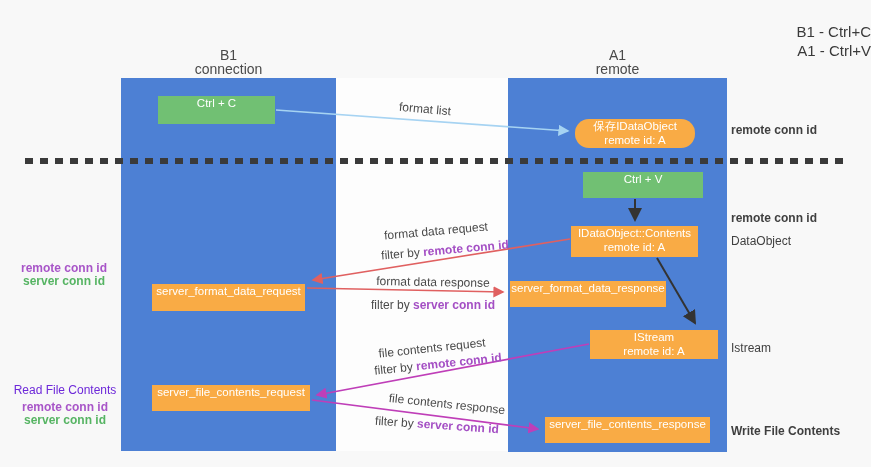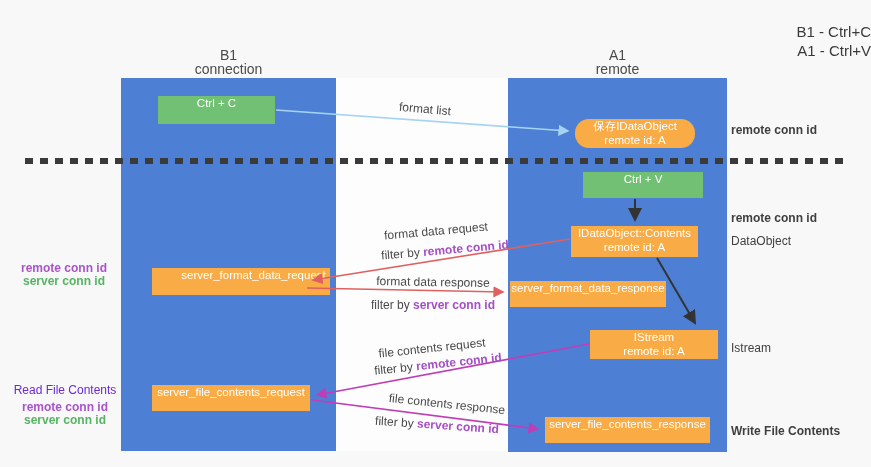--- a/index.html
+++ b/index.html
@@ -70,21 +70,21 @@
     <span>Ctrl + V</span>
   </div>
 
   <div class="node orange" style="left:571px;top:226px;width:127px;height:31px;">
     <span>
       <span>IDataObject::Contents</span><br>
       <span>remote id: A</span>
     </span>
   </div>
 
-  <div class="node orange" style="left:152px;top:268px;width:153px;height:27px;padding-left:25px;">
+  <div class="node orange" style="left:152px;top:284px;width:153px;height:27px;">
     <span>server_format_data_request</span>
   </div>
 
   <div class="node orange" style="left:510px;top:281px;width:156px;height:26px;">
     <span>server_format_data_response</span>
   </div>
 
   <div class="node orange" style="left:590px;top:330px;width:128px;height:29px;">
     <span>
       <span>IStream</span><br>

